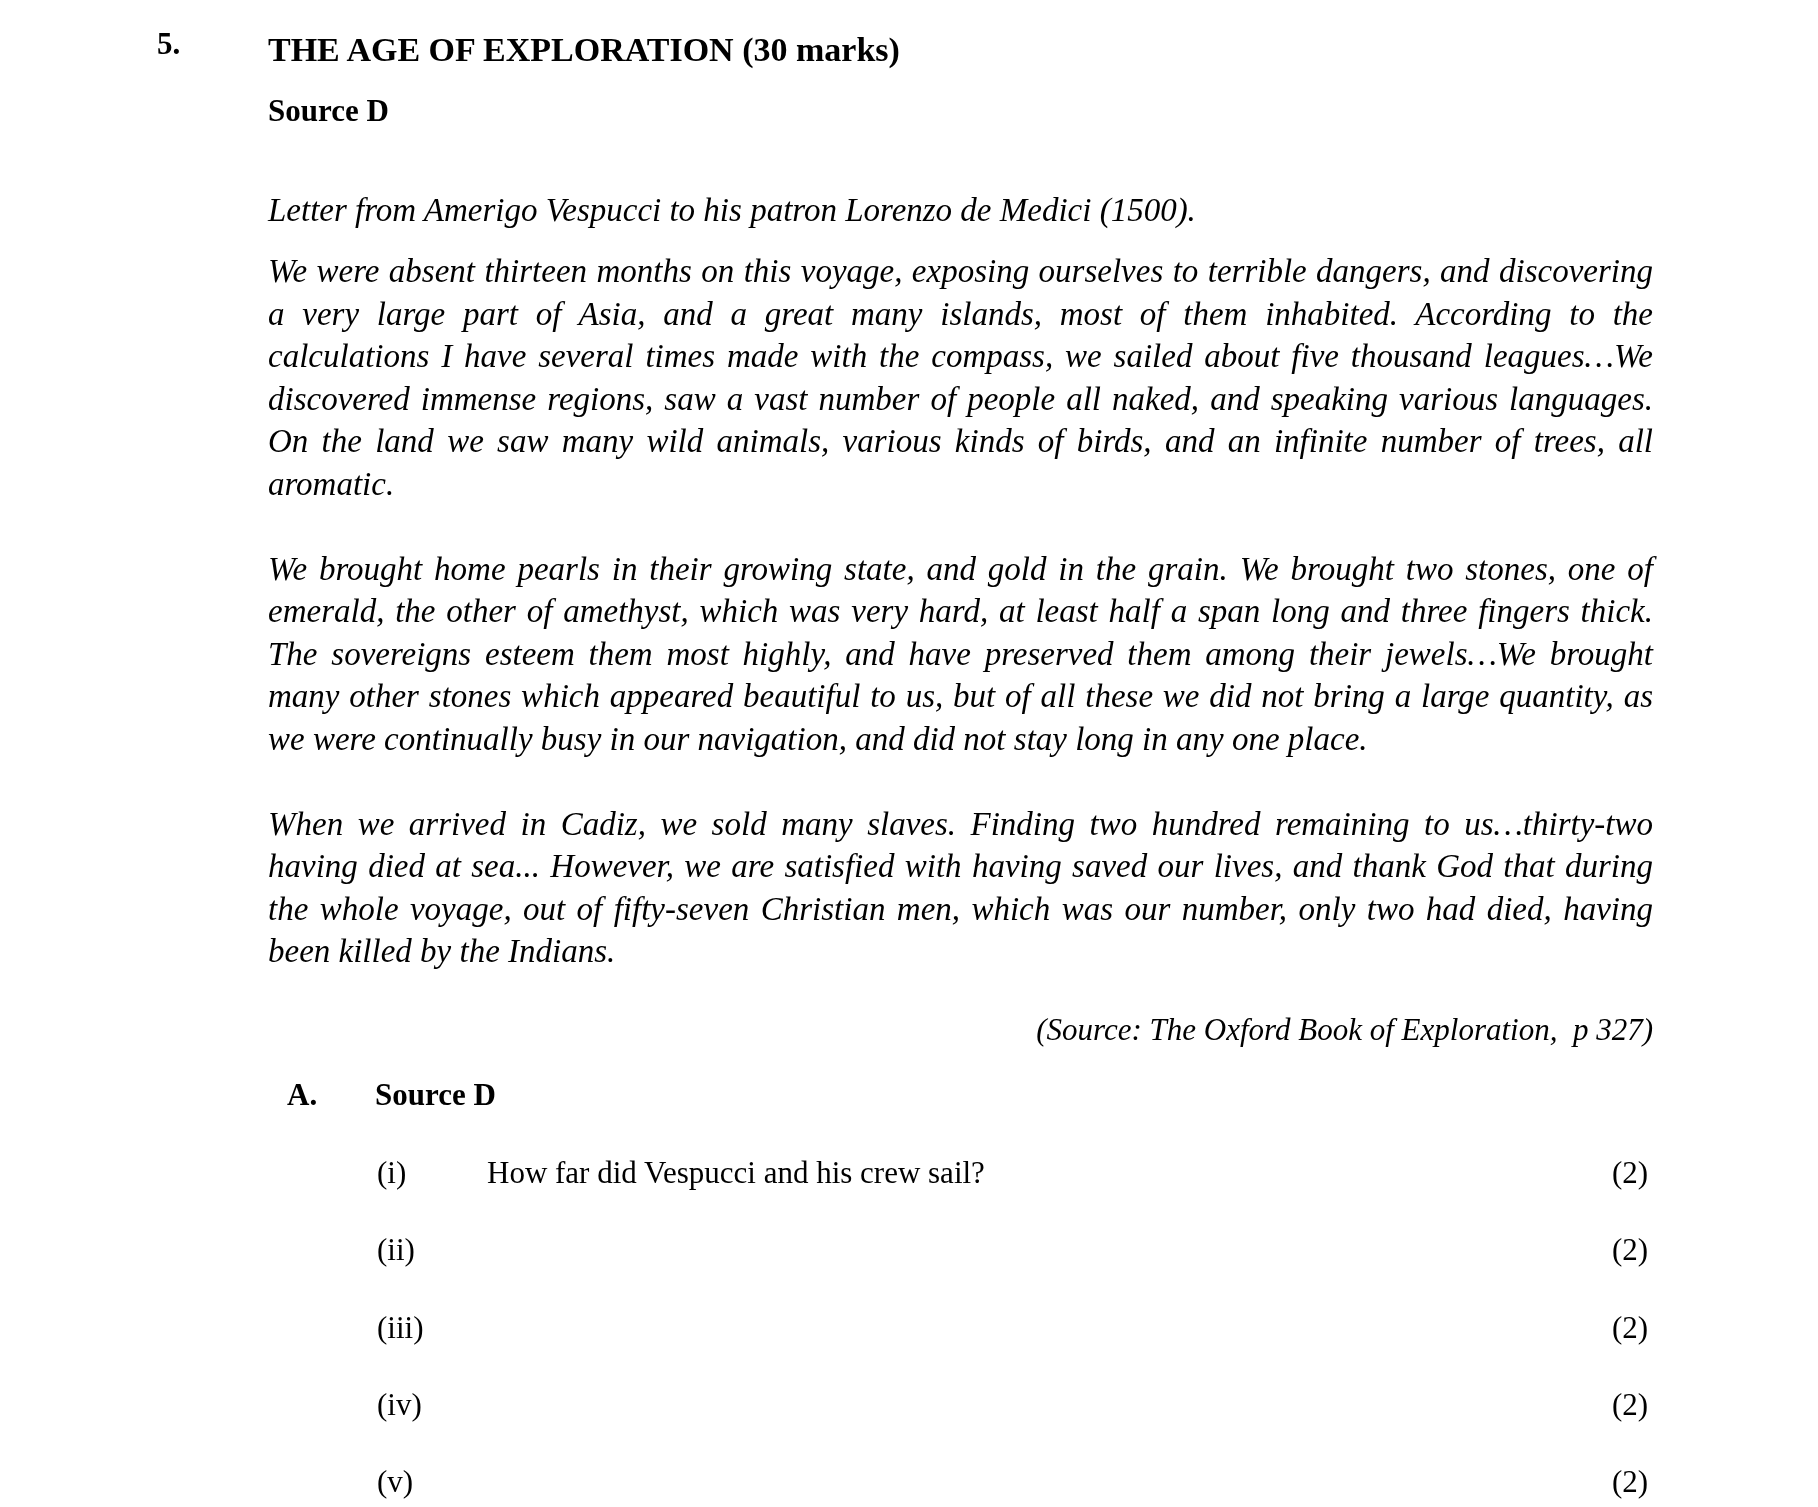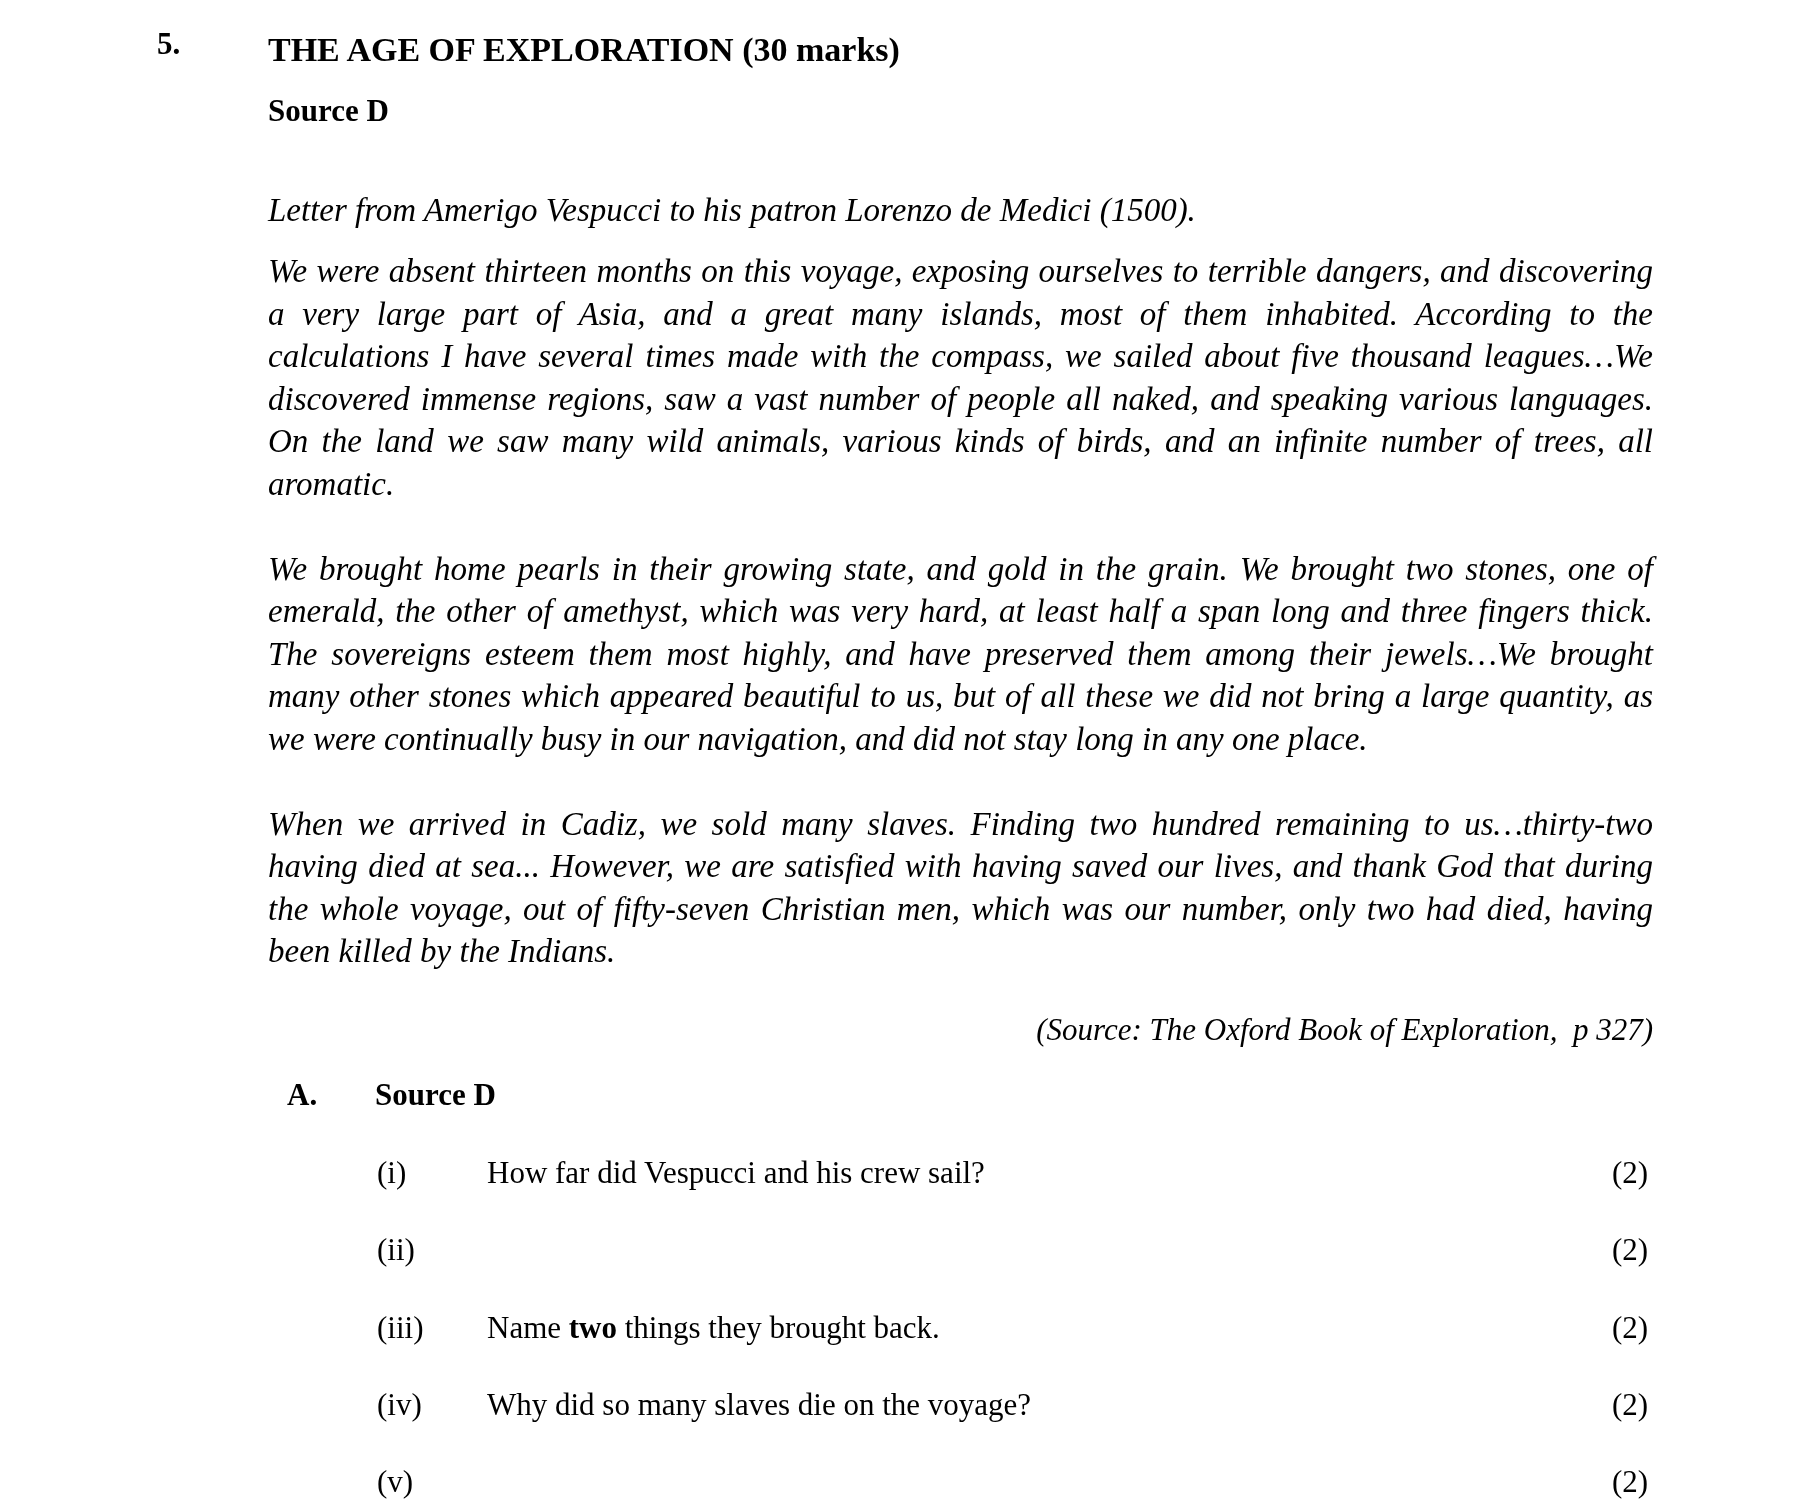--- a/index.html
+++ b/index.html
@@ -61,25 +61,23 @@
     <span class="num">(i)</span>
     <span class="text"><span>How far did Vespucci and his crew sail?</span><b></b><span></span></span>
     <span class="marks">(2)</span>
   </div>
   <div class="question">
     <span class="num">(ii)</span>
     <span class="marks">(2)</span>
   </div>
   <div class="question">
     <span class="num">(iii)</span>
-    <span class="text"><span>Name </span><b>two</b><span> things they brought back.</span></span>
     <span class="marks">(2)</span>
   </div>
   <div class="question">
     <span class="num">(iv)</span>
-    <span class="text"><span>Why did so many slaves die on the voyage?</span><b></b><span></span></span>
     <span class="marks">(2)</span>
   </div>
   <div class="question">
     <span class="num">(v)</span>
     <span class="marks">(2)</span>
   </div>
 </div>
 
 </body></html>

